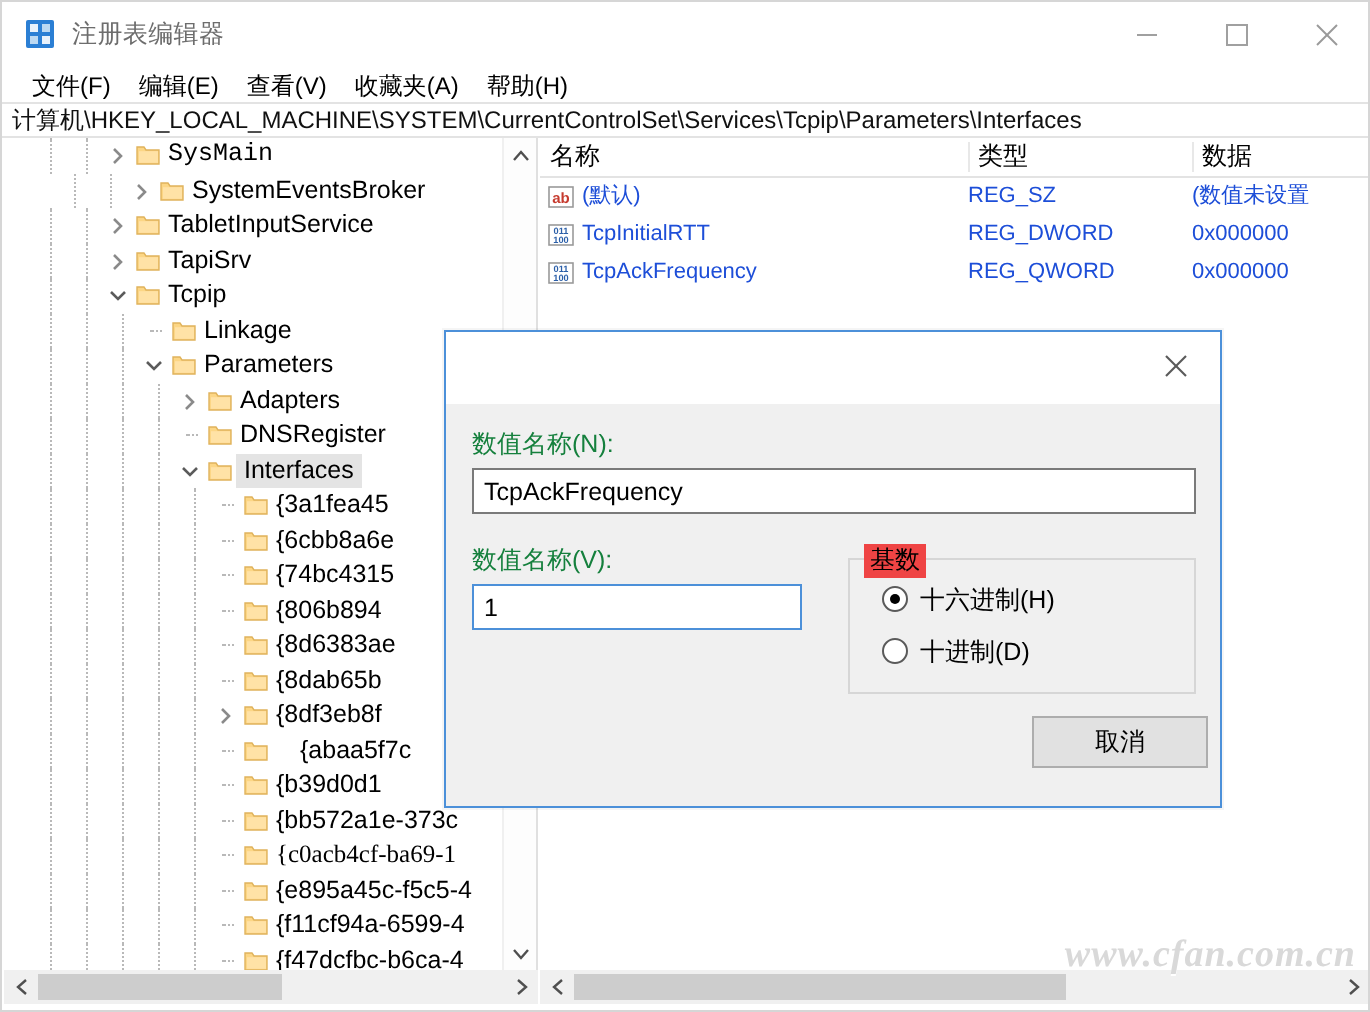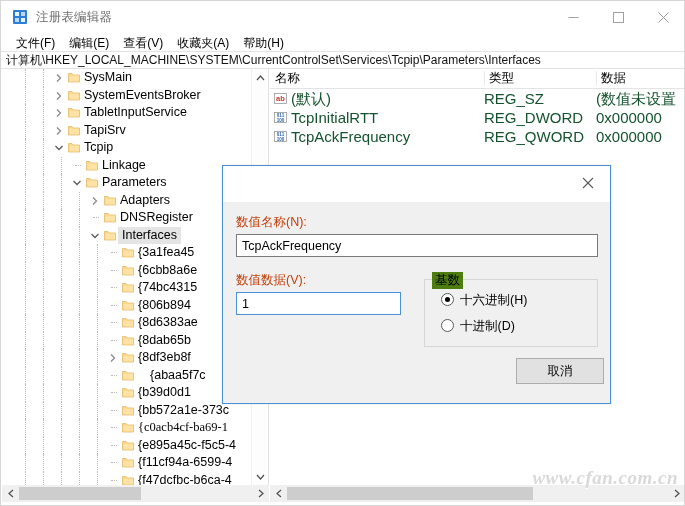--- a/index.html
+++ b/index.html
@@ -55,40 +55,40 @@
   
   .hscroll{position:absolute;height:17px;background:#f0f0f0;display:flex;align-items:center;}
   .hbtn{width:17px;height:17px;display:flex;align-items:center;justify-content:center;flex:none;}
   .hthumb{height:13px;background:#cdcdcd;}
 
   
   .lv-head{position:relative;height:19px;background:#ffffff;border-bottom:1px solid #e3e3e3;}
   .lv-head .col{position:absolute;top:0;height:19px;line-height:19px;font-size:12.5px;color:#000;padding-left:5px;box-sizing:border-box;}
   .lv-head .sep{position:absolute;top:2px;width:1px;height:15px;background:#e8e8e8;}
   .lv-row{position:relative;height:19px;line-height:19px;white-space:nowrap;}
-  .lv-row .cell{position:absolute;top:0;height:19px;line-height:19px;font-size:15px;color:#14532d;white-space:nowrap;}
+  .lv-row .cell{position:absolute;top:0;height:19px;line-height:19px;font-size:11px;color:#1d4ed8;white-space:nowrap;}
   .vicon{position:absolute;left:4px;top:3px;width:13px;height:13px;}
   .vicon svg{display:block;}
 
   
   .dialog{position:absolute;left:221px;top:164px;width:389px;height:239px;background:#f0f0f0;
     border:1px solid #4c90d9;box-sizing:border-box;box-shadow:0 0 0 1px rgba(0,0,0,.04);}
   .dlg-title{position:absolute;left:0;top:0;width:100%;height:36px;background:#ffffff;box-sizing:border-box;}
   .dlg-title .t{position:absolute;left:13px;top:9px;font-size:13px;color:#000;white-space:nowrap;}
   .dlg-close{position:absolute;right:0;top:0;width:44px;height:34px;display:flex;align-items:center;justify-content:center;}
   .dlg-body{position:absolute;left:0;top:36px;width:100%;bottom:0;background:#f0f0f0;}
 
-  .lab{position:absolute;font-size:12.5px;color:#c2410c;white-space:nowrap;}
+  .lab{position:absolute;font-size:12.5px;color:#15803d;white-space:nowrap;}
   .tbox{position:absolute;background:#ffffff;border:1px solid #7a7a7a;box-sizing:border-box;
     font-family:"Liberation Sans","DejaVu Sans",sans-serif;font-size:12.5px;color:#000;}
   .tbox .v{position:absolute;left:5px;top:50%;transform:translateY(-50%);}
   .tbox.focus{border:1px solid #4c90d9;}
 
   .group{position:absolute;border:1px solid #d6d6d6;box-sizing:border-box;background:transparent;}
-  .group-title{position:absolute;font-size:12.5px;color:#000;background:#4d7c0f;padding:0 3px;white-space:nowrap;}
+  .group-title{position:absolute;font-size:12.5px;color:#000;background:#ef4444;padding:0 3px;white-space:nowrap;}
 
   .radio{position:absolute;font-size:12.5px;color:#000;white-space:nowrap;padding-left:19px;line-height:14px;}
   .radio .dot{position:absolute;left:0;top:0;width:13px;height:13px;border:1px solid #5a5a5a;border-radius:50%;background:#fff;box-sizing:border-box;}
   .radio .dot i{position:absolute;left:3px;top:3px;width:5px;height:5px;background:#000;border-radius:50%;display:none;}
   .radio.on .dot i{display:block;}
 
   .btn{position:absolute;background:#e1e1e1;border:1px solid #adadad;box-sizing:border-box;
     font-size:12.5px;color:#000;display:flex;align-items:center;justify-content:center;}
   .btn.default{border:2px solid #2f6fb5;background:#e1e1e1;}
 
@@ -155,23 +155,23 @@
             <svg width="10" height="10" viewBox="0 0 10 10">
               <polyline points="3,1.5 6.5,5 3,8.5" fill="none" stroke="#8a8a8a" stroke-width="1.3"></polyline>
             </svg>
           </span>
           <span class="fold" style="left: 66px;">
             <svg width="12" height="11" viewBox="0 0 12 11">
               <path d="M0.5 1.5 L4 1.5 L5 3 L11.5 3 L11.5 10 L0.5 10 Z" fill="#fcd685" stroke="#e0b35c" stroke-width="0.7"></path>
               <path d="M1.5 3.6 L11 3.6 L11 9.4 L1.5 9.4 Z" fill="#ffe2a6"></path>
             </svg>
           </span>
-          <span class="lbl" style="left: 82px;">SysMain</span>
-        </div>
-        <div class="trow" style="top: 17.5px; position: absolute; left: 0px; width: 250px;">
+          <span class="lbl" style="left: 82px; font-family: Liberation Mono, monospace;">SysMain</span>
+        </div>
+        <div class="trow" style="top: 17.5px; position: absolute; left: 12px; width: 250px;">
           <span class="guide" style="left: 23px;"></span>
           <span class="guide" style="left: 41px;"></span>
           <span class="chev" style="left: 52px;">
             <svg width="10" height="10" viewBox="0 0 10 10">
               <polyline points="3,1.5 6.5,5 3,8.5" fill="none" stroke="#8a8a8a" stroke-width="1.3"></polyline>
             </svg>
           </span>
           <span class="fold" style="left: 66px;">
             <svg width="12" height="11" viewBox="0 0 12 11">
               <path d="M0.5 1.5 L4 1.5 L5 3 L11.5 3 L11.5 10 L0.5 10 Z" fill="#fcd685" stroke="#e0b35c" stroke-width="0.7"></path>
@@ -625,21 +625,21 @@
       </div>
     </div>
 
     <div class="dlg-body">
 
       <div class="lab" style="left:13px;top:12px;">数值名称(N):</div>
       <div class="tbox" style="left:13px;top:32px;width:362px;height:23px;">
         <span class="v">TcpAckFrequency</span>
       </div>
 
-      <div class="lab" style="left:13px;top:70px;">数值数据(V):</div>
+      <div class="lab" style="left:13px;top:70px;">数值名称(V):</div>
       <div class="tbox focus" style="left:13px;top:90px;width:165px;height:23px;">
         <span class="v">1</span>
       </div>
 
       <div class="group" style="left:201px;top:77px;width:174px;height:68px;"></div>
       <div class="group-title" style="left:209px;top:70px;">基数</div>
 
       <div class="radio on" style="left:218px;top:91px;">
         <span class="dot">
             <i></i>

